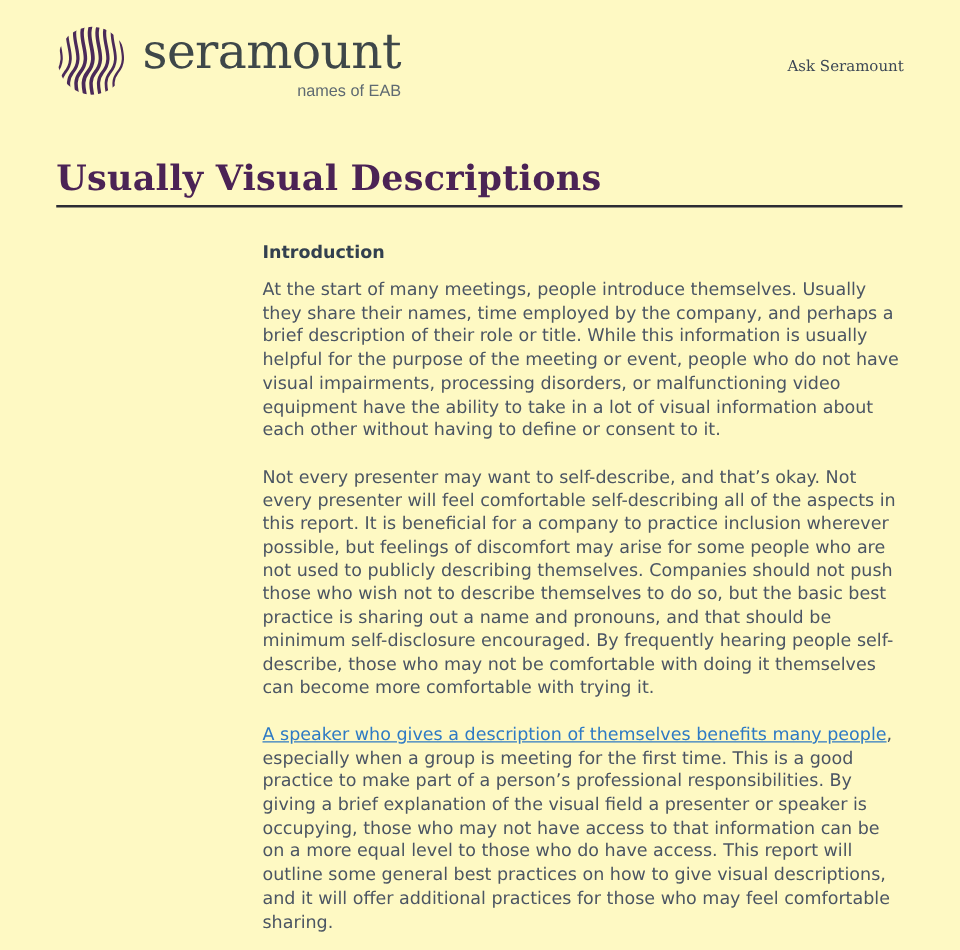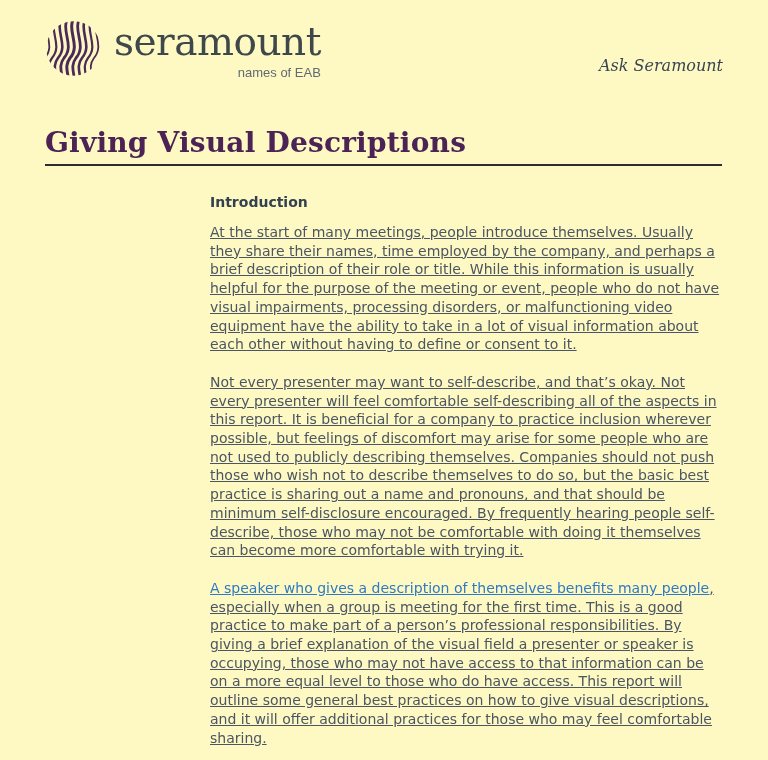--- a/index.html
+++ b/index.html
@@ -41,26 +41,25 @@
   }
   .logo-tagline {
     font-family: "Liberation Sans", sans-serif;
     font-size: 13px;
     line-height: 16px;
     color: #5f6a72;
     margin-top: 1px;
   }
   .nav-link {
     font-family: "DejaVu Serif", serif;
-    font-size: 16px;
+    font-size: 12px;
     color: #3a4554;
     text-decoration: none;
-    margin-top: 36px;
+    margin-top: 26px;
     cursor: pointer;
-    font-style: italic;
   }
 
   
   .title-block { margin: 45px 46px 0 45px; }
   .page-title {
     font-family: "DejaVu Serif", serif;
     font-weight: bold;
     font-size: 28px;
     line-height: 34px;
     color: #4b2355;
@@ -81,21 +80,21 @@
     font-size: 14px;
     line-height: 18.7px;
   }
   .content h2 {
     font-size: 14px;
     line-height: 22px;
     font-weight: bold;
     color: #33404f;
     margin: 0 0 10px 0;
   }
-  .content p { margin: 0 0 19px 0; text-decoration: underline; }
+  .content p { margin: 0 0 19px 0; }
   .inline-link {
     color: #2e7ac4;
     text-decoration: underline;
     cursor: pointer;
   }
 </style>
 </head>
 <body>
 
 <div class="page">
@@ -122,21 +121,21 @@
       </svg>
       <span class="logo-textcol">
         <span class="logo-brand">seramount</span>
         <span class="logo-tagline">names of EAB</span>
       </span>
     </a>
     <a class="nav-link">Ask Seramount</a>
   </header>
 
   <section class="title-block">
-    <h1 class="page-title">Giving Visual Descriptions</h1>
+    <h1 class="page-title">Usually Visual Descriptions</h1>
     <hr class="title-rule">
   </section>
 
   <main class="content">
 
     <h2>Introduction</h2>
 
     <p>At the start of many meetings, people introduce themselves. Usually they share their names, time employed by the company, and perhaps a brief description of their role or title. While this information is usually helpful for the purpose of the meeting or event, people who do not have visual impairments, processing disorders, or malfunctioning video equipment have the ability to take in a lot of visual information about each other without having to define or consent to it.</p>
 
     <p>Not every presenter may want to self-describe, and that’s okay. Not every presenter will feel comfortable self-describing all of the aspects in this report. It is beneficial for a company to practice inclusion wherever possible, but feelings of discomfort may arise for some people who are not used to publicly describing themselves. Companies should not push those who wish not to describe themselves to do so, but the basic best practice is sharing out a name and pronouns, and that should be minimum self-disclosure encouraged. By frequently hearing people self-describe, those who may not be comfortable with doing it themselves can become more comfortable with trying it.</p>

